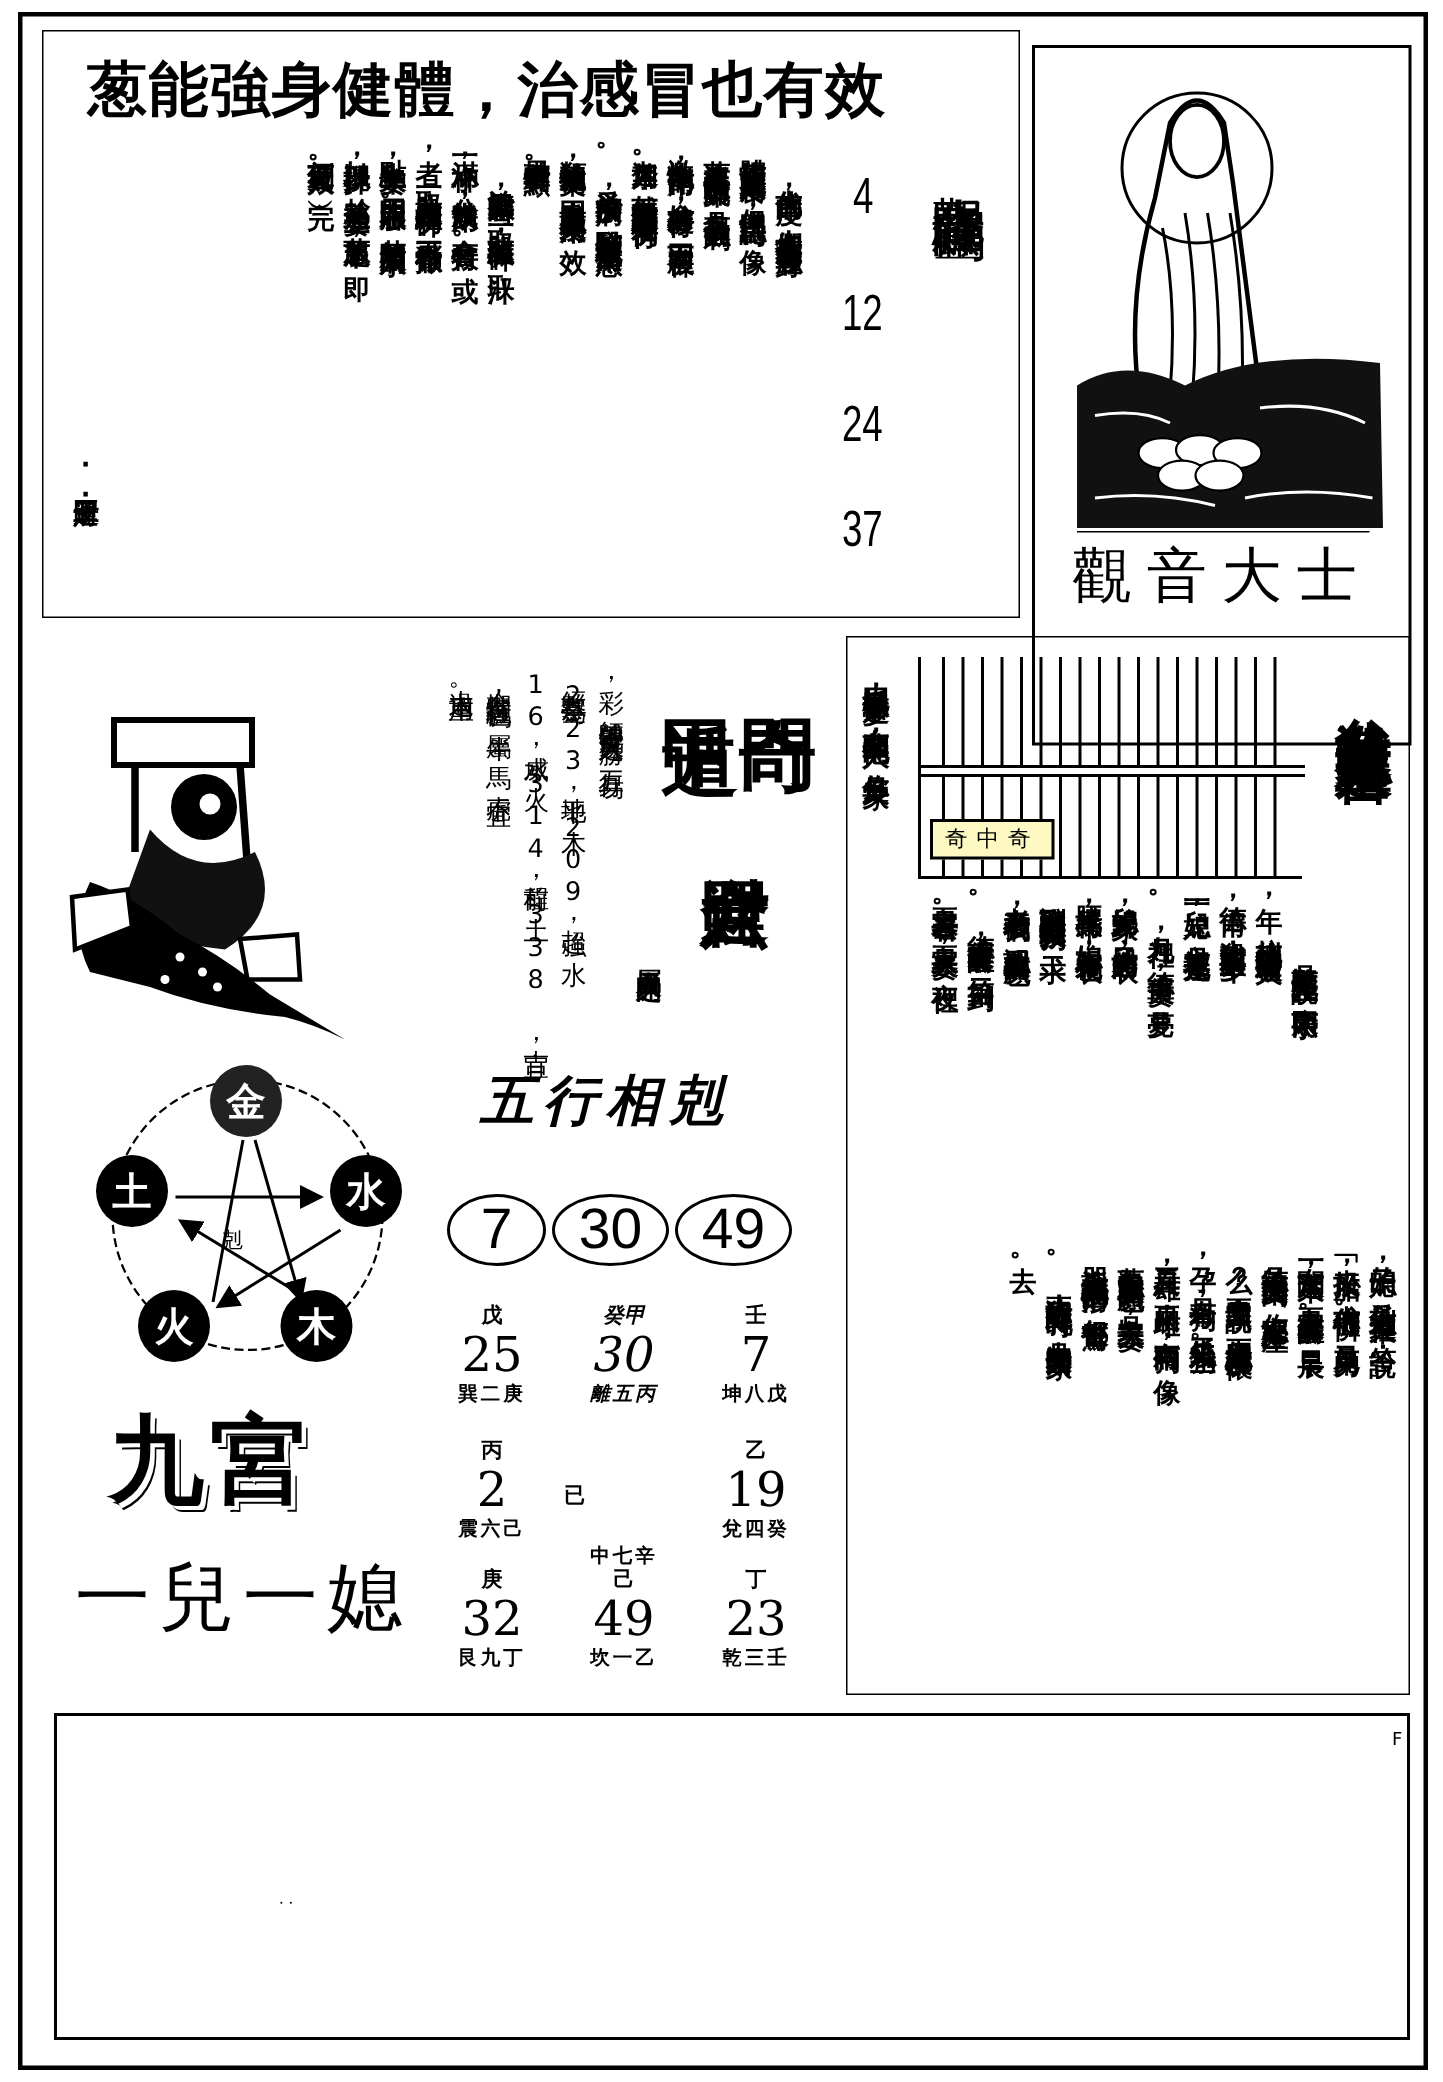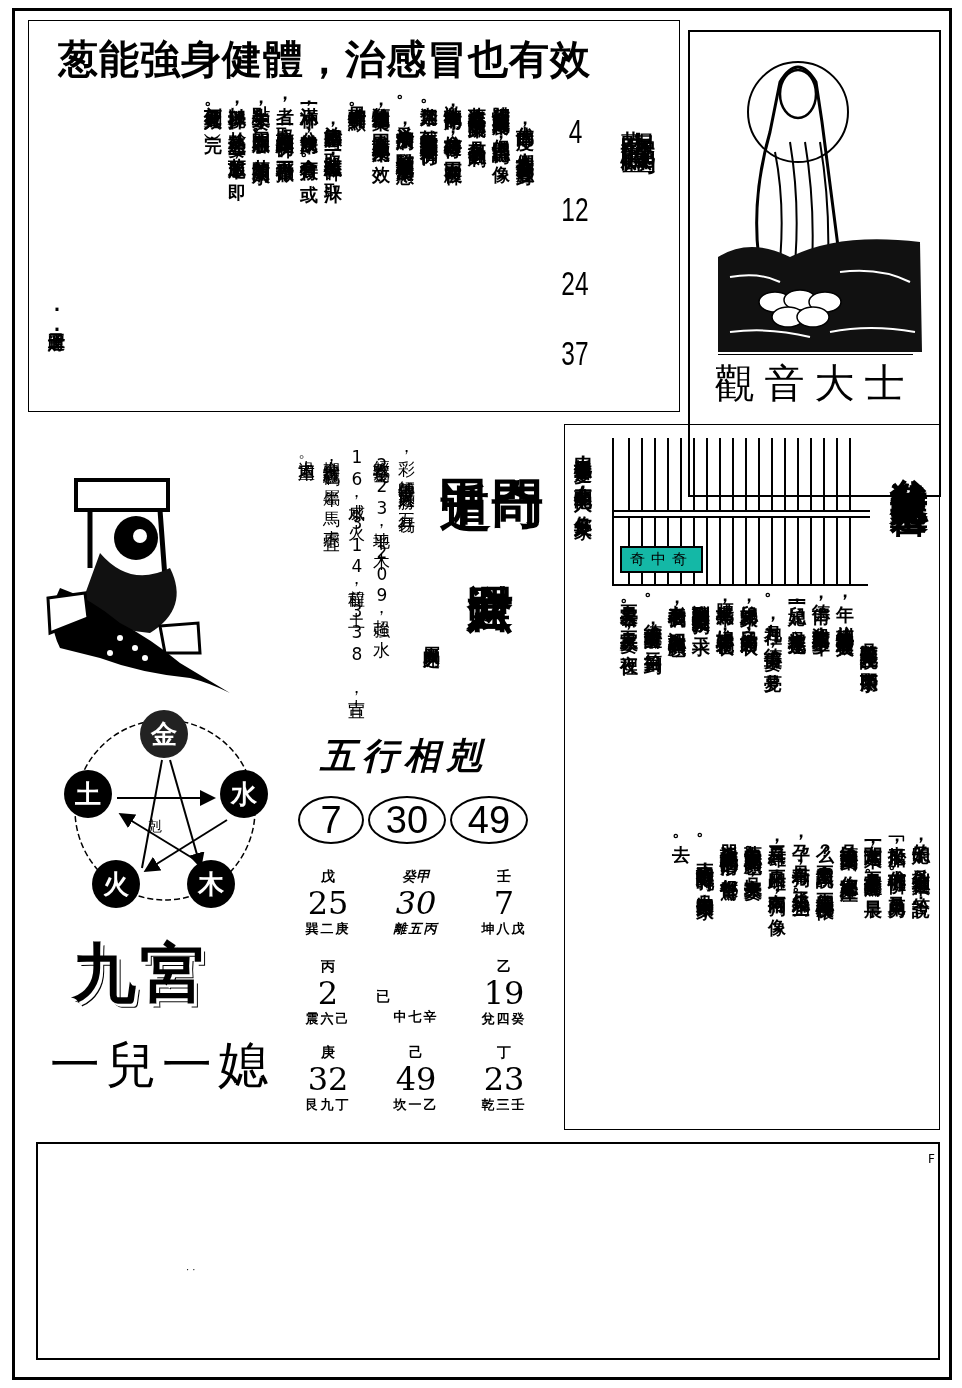--- a/index.html
+++ b/index.html
@@ -155,21 +155,21 @@
 
 <div class="vcols" style="right:522px;top:447px;height:290px;gap:8px;">
   <div class="vtext" style="font-size:17px;">　　　　　　　　　　屬火日之開</div>
   <div class="vtext" style="font-size:17px;font-weight:normal;">彩，師傅覺得屬火之人可勝。五行易</div>
   <div class="vtext" style="font-size:17px;font-weight:normal;">經數字爲金223地平，木209超強，水</div>
   <div class="vtext" style="font-size:17px;font-weight:normal;">16威水，火314前程，土338 吉宜，</div>
   <div class="vtext" style="font-size:17px;font-weight:normal;">今期特選紅色碼，屬牛、馬、虎不宜</div>
   <div class="vtext" style="font-size:17px;font-weight:normal;">太過重用。</div>
 </div>
 
-<div class="abs" style="left:320px;top:732px;font-size:36px;font-weight:900;font-style:italic;letter-spacing:6px;font-family:'DejaVu Sans',sans-serif;">五行相剋</div>
+<div class="abs" style="left:320px;top:710px;font-size:36px;font-weight:900;font-style:italic;letter-spacing:6px;font-family:'DejaVu Sans',sans-serif;">五行相剋</div>
 <div class="abs" style="left:298px;top:796px;display:flex;gap:4px;">
   <span class="circled" style="width:66px;">7</span>
   <span class="circled" style="width:78px;">30</span>
   <span class="circled" style="width:78px;">49</span>
 </div>
 
 <div class="abs" style="left:288px;top:868px;width:260px;height:250px;">
   <div class="grid-cell" style="left:0;top:0;">
     <div class="stem">戊</div>
     <div class="num">25</div>
@@ -185,21 +185,21 @@
     <div class="num">7</div>
     <div class="gua">坤八戊</div>
   </div>
   <div class="grid-cell" style="left:0;top:90px;">
     <div class="stem">丙</div>
     <div class="num">2</div>
     <div class="gua">震六己</div>
   </div>
   <div class="grid-cell" style="left:88px;top:90px;">
     <div class="stem" style="text-align:left;padding-left:0;margin-top:30px;">已</div>
-    <div class="gua" style="margin-top:2px;">中七辛</div>
+    <div class="gua" style="margin-top:22px;">中七辛</div>
   </div>
   <div class="grid-cell" style="left:176px;top:90px;">
     <div class="stem">乙</div>
     <div class="num">19</div>
     <div class="gua">兌四癸</div>
   </div>
   <div class="grid-cell" style="left:0;top:176px;">
     <div class="stem">庚</div>
     <div class="num">32</div>
     <div class="gua">艮九丁</div>
@@ -233,21 +233,21 @@
       <span></span>
       <span></span>
       <span></span>
       <span></span>
       <span></span>
       <span></span>
       <span></span>
       <span></span>
   </div>
   <div class="abs" style="left:0;top:72px;width:256px;height:8px;background:#fff;border-top:2px solid #000;border-bottom:2px solid #000;"></div>
-  <div class="abs" style="left:6px;top:108px;padding:2px 8px;background:#14b8a6;border:2px solid #000;font-size:15px;letter-spacing:6px;font-family:'DejaVu Sans',sans-serif;">奇中奇</div>
+  <div class="abs" style="left:6px;top:108px;padding:2px 8px;background:#fef9c3;border:2px solid #000;font-size:15px;letter-spacing:6px;font-family:'DejaVu Sans',sans-serif;">奇中奇</div>
 </div>
 
 <div class="vtext abs" style="left:890px;top:448px;font-size:38px;font-family:'DejaVu Serif',serif;letter-spacing:2px;">父造殺業兒媳墮入畜道</div>
 
 <div class="vcols" style="right:84px;top:590px;height:250px;gap:6px;">
   <div class="vtext">　　吳蘭墅先生說：康熙丙子</div>
   <div class="vtext">年，杭州油燭橋豬行老板吳</div>
   <div class="vtext">德甫，殺豬賣肉三十多年，</div>
   <div class="vtext">一兒一媳，六月裡接連死了</div>
   <div class="vtext">。九月裡，德甫夫妻，夢見</div>

